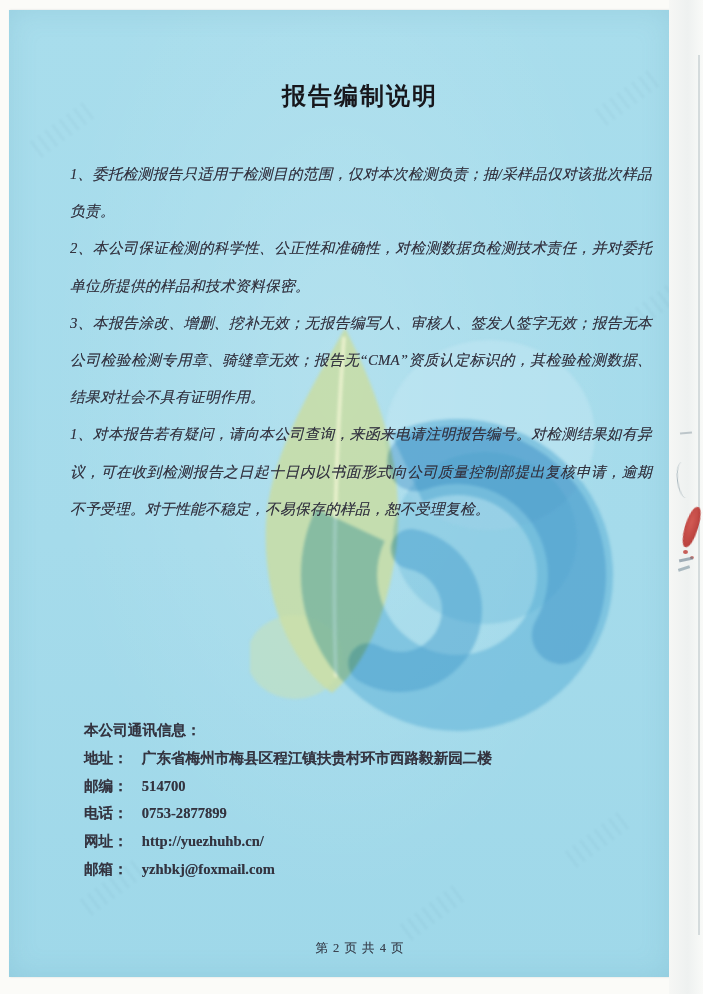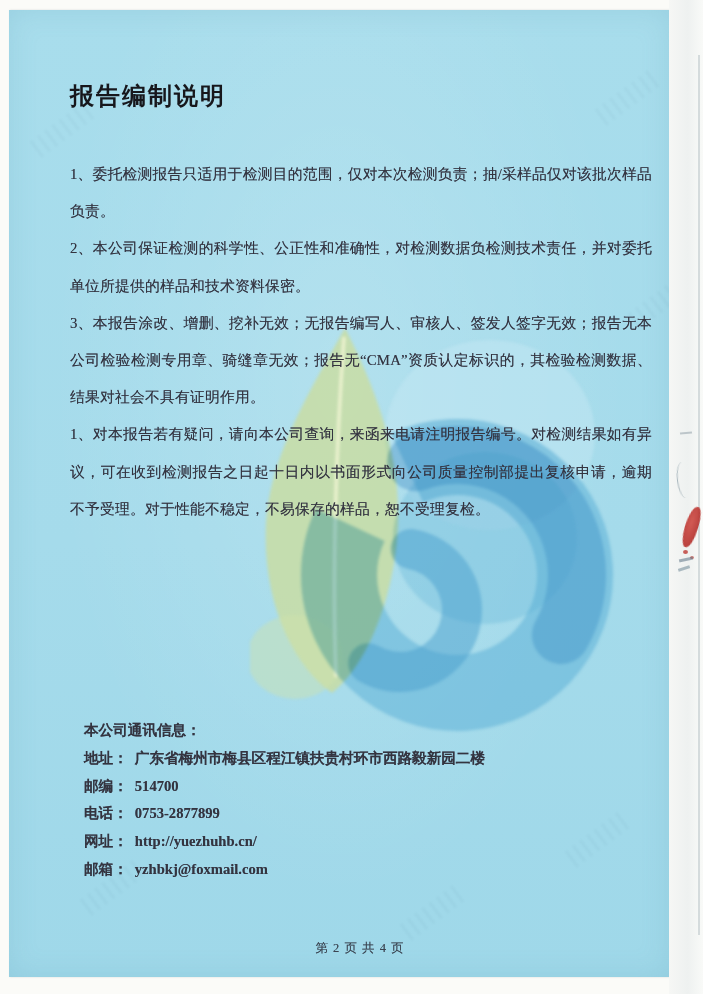--- a/index.html
+++ b/index.html
@@ -13,42 +13,43 @@
     position:absolute;left:9px;top:10px;width:660px;height:967px;
     background:
       radial-gradient(ellipse at 50% 38%, rgba(255,255,255,.14), rgba(255,255,255,0) 62%),
       linear-gradient(180deg,#a8ddEC 0%, #a5dbeb 55%, #9fd8e9 100%);
     background-color:#a6dcec;
     box-shadow:inset 0 0 28px rgba(90,150,170,.18), 1px 0 2px rgba(110,130,140,.25);
   }
   
   .title{
     position:absolute;left:61px;top:70px;width:580px;
+    text-align:center;
     font-family:"Liberation Sans","DejaVu Sans",sans-serif;
     font-weight:700;font-size:24px;line-height:32px;letter-spacing:2px;
     color:#17171c;
   }
   
   .body-text{
     position:absolute;left:61px;top:146px;width:582px;
     font-size:14.8px;line-height:37.2px;
     color:#34343f;
     text-align:justify;
     letter-spacing:.2px;
     text-shadow:0 0 .5px rgba(40,40,70,.55);
   }
-  .body-text p{margin:0;}
+  .body-text p{margin:0;font-style:italic;}
   
   .contact{
     position:absolute;left:75px;top:707px;width:560px;
     font-size:14.6px;line-height:27.8px;color:#34343f;
     text-shadow:0 0 .5px rgba(40,40,70,.5);
   }
   .contact .c-row{white-space:nowrap;font-weight:bold;}
-  .contact .c-label{margin-right:7px;}
+  .contact .c-label{margin-right:14px;}
   
   .footer{
     position:absolute;left:61px;top:930px;width:580px;
     text-align:center;font-size:12.5px;letter-spacing:1px;color:#3b4450;
     text-shadow:0 0 .5px rgba(50,60,80,.5);
   }
   
   .watermark{
     position:absolute;left:241px;top:285px;width:380px;height:450px;
     filter:blur(1.4px);

